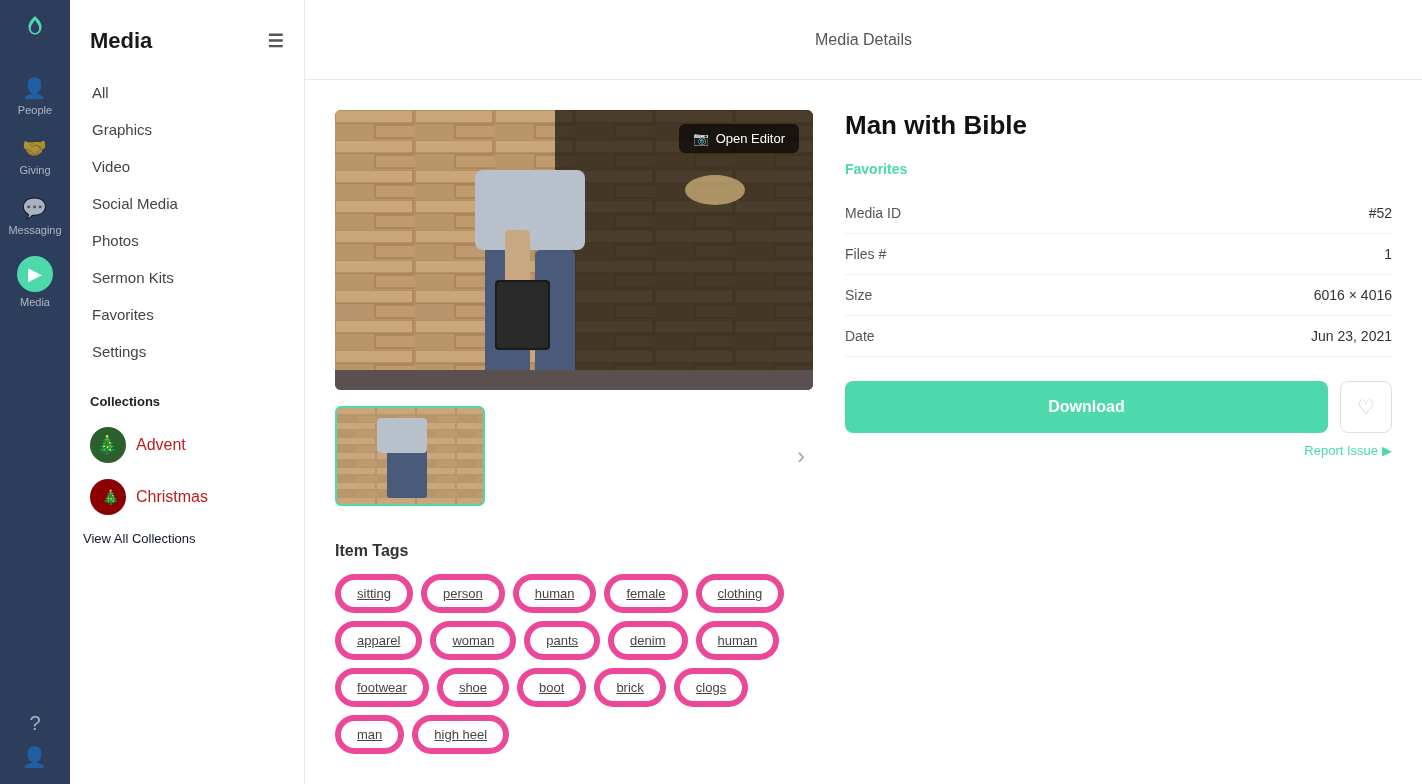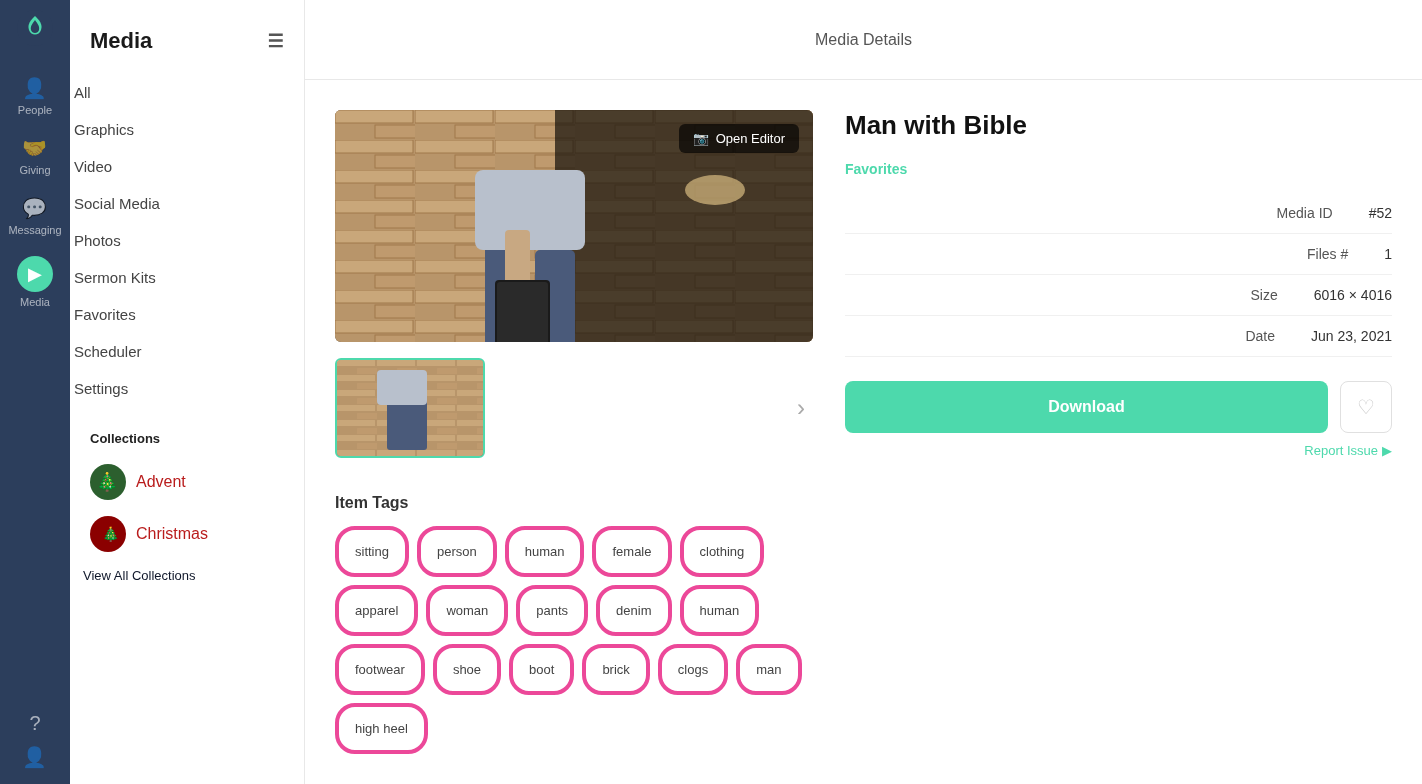--- a/index.html
+++ b/index.html
@@ -58,21 +58,21 @@
     }
     .sidebar-title {
       font-size: 22px;
       font-weight: 600;
       color: #1a1a1a;
       padding: 8px 20px 20px;
       display: flex; justify-content: space-between; align-items: center;
     }
     .sidebar-menu-icon { font-size: 18px; color: #555; cursor: pointer; }
     .sidebar-nav-item {
-      padding: 10px 4px;
+      padding: 10px 22px;
       color: #444;
       font-size: 15px;
       cursor: pointer;
     }
 
     .sidebar-collections-label {
       font-size: 13px;
       font-weight: 700;
       color: #222;
       padding: 24px 20px 10px;
@@ -170,25 +170,24 @@
       font-size: 24px;
       cursor: pointer;
       padding-right: 10px;
     }
 
     
     .details-area { flex: 1; padding-top: 0; }
     .media-title { font-size: 26px; font-weight: 700; color: #111; margin-bottom: 20px; }
     .attributes-label { font-size: 14px; font-weight: 600; color: #4dd9ac; margin-bottom: 16px; }
     .attr-row {
-      display: flex; justify-content: flex-end;
+      display: flex; justify-content: space-between;
       padding: 12px 0;
       border-bottom: 1px solid #f0f0f0;
       font-size: 14px;
-      gap: 36px;
     }
     .attr-key { color: #555; }
     .attr-val { color: #333; font-weight: 500; }
     .actions-row {
       display: flex; gap: 12px; margin-top: 24px;
     }
     .download-btn {
       flex: 1;
       background: #4dd9ac;
       color: #fff;
@@ -217,26 +216,27 @@
       cursor: pointer;
       display: flex; align-items: center; justify-content: flex-end; gap: 4px;
     }
 
     
     .tags-section { margin-top: 20px; }
     .tags-label { font-size: 16px; font-weight: 600; color: #333; margin-bottom: 14px; }
     .tags-row { display: flex; flex-wrap: wrap; gap: 8px; }
     .tag {
       background: #fff;
-      border: 4px solid #ec4899;
+      border: 6px solid #ec4899;
       border-radius: 20px;
-      padding: 14px 16px;
+      padding: 6px 16px;
       font-size: 13px;
       color: #444;
       cursor: pointer;
+      text-decoration: underline;
     }
   </style>
 </head>
 <body>
 
 <nav class="nav-bar">
   <div class="nav-logo">
     <svg width="36" height="36" viewBox="0 0 36 36">
       <circle cx="18" cy="18" r="18" fill="#2c3e5c"></circle>
       <path d="M18 6 C14 10, 10 14, 12 20 C14 26, 22 26, 24 20 C26 14, 22 10, 18 6Z" fill="#4dd9ac"></path>
@@ -273,21 +273,20 @@
     <span class="sidebar-menu-icon">☰</span>
   </div>
 
   <div class="sidebar-nav-item">All</div>
   <div class="sidebar-nav-item">Graphics</div>
   <div class="sidebar-nav-item">Video</div>
   <div class="sidebar-nav-item">Social Media</div>
   <div class="sidebar-nav-item">Photos</div>
   <div class="sidebar-nav-item">Sermon Kits</div>
   <div class="sidebar-nav-item">Favorites</div>
-  <div class="sidebar-nav-item">Scheduler</div>
   <div class="sidebar-nav-item">Settings</div>
 
   <div class="sidebar-collections-label">Collections</div>
 
   <div class="collection-item">
     <div class="collection-thumb advent">🎄</div>
     <span class="collection-name">Advent</span>
   </div>
   <div class="collection-item">
     <div class="collection-thumb christmas">

